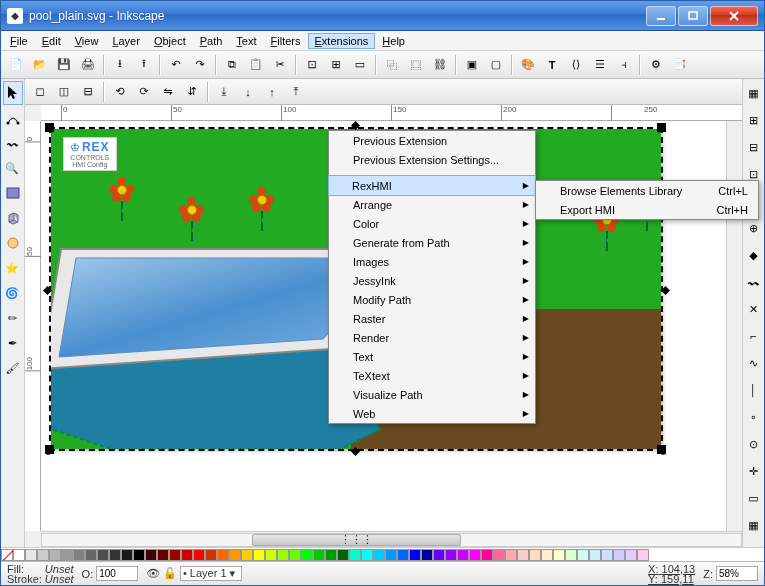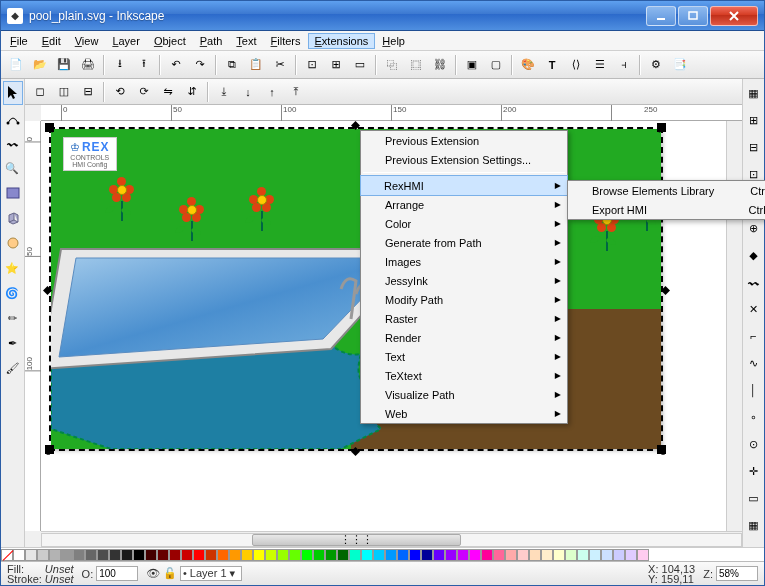--- a/index.html
+++ b/index.html
@@ -35,21 +35,21 @@
 .page { position:absolute; left:10px; top:8px; width:610px; height:320px; box-shadow:2px 2px 4px rgba(0,0,0,.25); outline:2px dashed #000;}
 .scroll-h { height:16px; background:#efefef; border-top:1px solid #ccc; display:flex; align-items:center; margin-left:16px;}
 .scroll-h .track { flex:1; height:14px; background:#f5f5f5; border:1px solid #ccc; position:relative;}
 .scroll-h .thumb { position:absolute; left:30%; width:30%; top:0; bottom:0; background:linear-gradient(#e8e8e8,#c8c8c8); border:1px solid #aaa; border-radius:2px; display:flex; align-items:center; justify-content:center;}
 .scroll-v { width:16px; background:#efefef; border-left:1px solid #ccc;}
 .palette { height:14px; background:#fff; display:flex; align-items:center; border-top:1px solid #ccc;}
 .pcell { width:12px; height:12px; border:1px solid #999; flex-shrink:0;}
 .status { height:24px; background:linear-gradient(#fafafa,#e6e6e6); border-top:1px solid #bbb; display:flex; align-items:center; padding:8px 6px; gap:8px; color:#333;}
 .status .grp { display:flex; align-items:center; gap:3px;}
 .status input { width:42px; height:15px; font-size:10px; border:1px solid #aaa; padding:0 2px;}
-.dropdown { position:absolute; background:#f4f4f4; border:1px solid #888; box-shadow:2px 2px 5px rgba(0,0,0,.3); z-index:100;margin-left:32px;}
+.dropdown { position:absolute; background:#f4f4f4; border:1px solid #888; box-shadow:2px 2px 5px rgba(0,0,0,.3); z-index:100;}
 .dd1 { left:327px; top:51px; width:208px;}
 .dd2 { left:534px; top:101px; width:224px;}
 .drow { height:19px; display:flex; align-items:center; padding:0 20px 0 24px; position:relative; cursor:default;}
 .drow.hi { background:#cde5ff; border:1px solid #7ab0e8; margin:-1px; padding:0 19px 0 23px; height:21px;}
 .drow .arrow { position:absolute; right:6px; font-size:8px;}
 .drow .shortcut { position:absolute; right:10px;}
 .dsep { height:1px; background:#ccc; margin:3px 2px; border-bottom:1px solid #fff;}
 .handle { position:absolute; width:9px; height:9px; background:#000;}
 .handle.mid { background:#000; clip-path:polygon(50% 0,100% 50%,50% 100%,0 50%);}
 .flower { position:absolute; }
@@ -454,21 +454,21 @@
     <div class="grp">
       <span>O:</span>
       <input value="100" style="">
     </div>
     <div class="grp">
       <span>👁</span>
       <span>🔓</span>
       <span style="border:1px solid #aaa;padding:0 6px 0 2px;background:#fff;">• <span>Layer 1</span> ▾</span>
     </div>
     <div style="flex:1"></div>
-    <div class="grp" style="line-height:10px;">
+    <div class="grp" style="line-height:10px;text-decoration:underline;">
       <div>
         <div><span>X:</span> <span>104,13</span></div>
         <div><span>Y:</span> <span>159,11</span></div>
       </div>
     </div>
     <div class="grp">
       <span>Z:</span>
       <input value="58%" style="">
     </div>
   </div>

